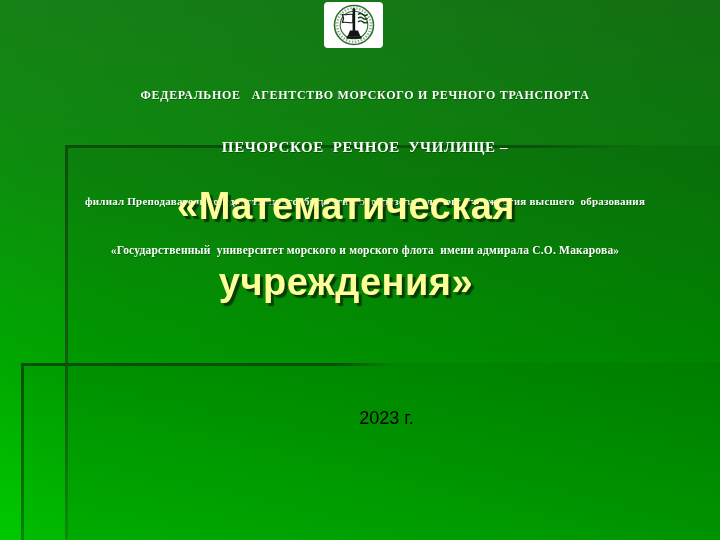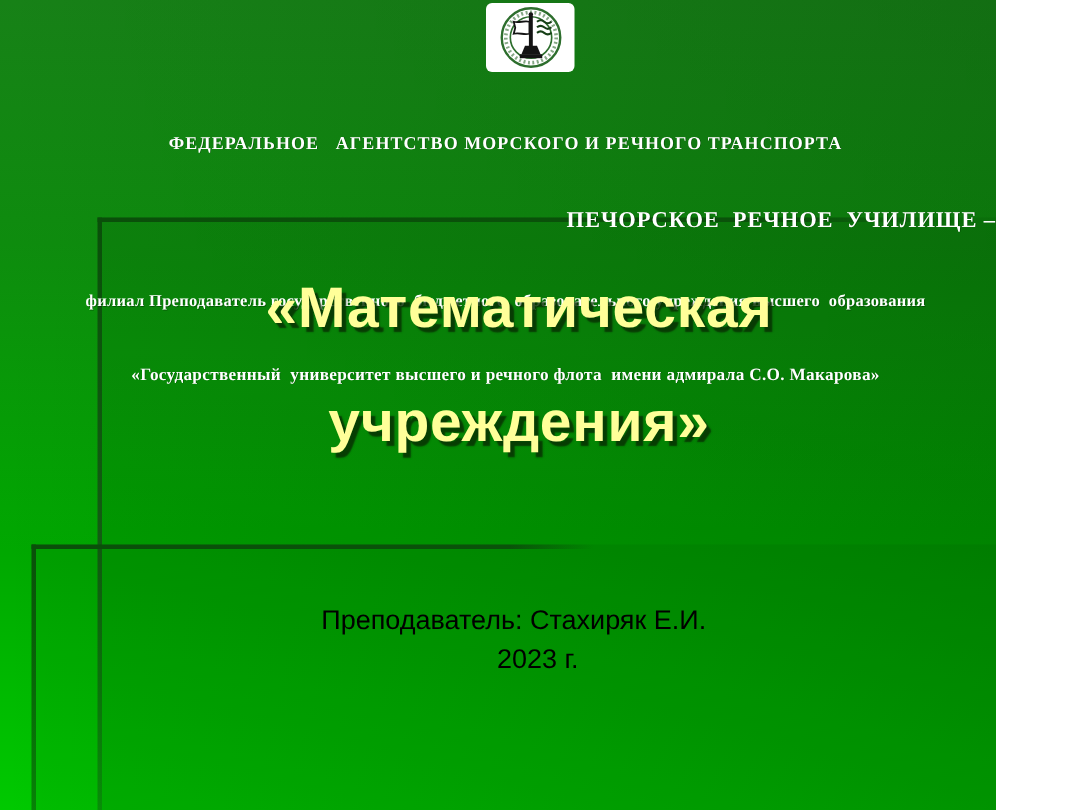--- a/index.html
+++ b/index.html
@@ -3,21 +3,21 @@
 <meta charset="utf-8">
 <style>
   html, body {
     margin: 0; padding: 0;
     width: 720px; height: 540px;
     overflow: hidden;
     font-family: "Liberation Sans", sans-serif;
   }
   .slide {
     position: relative;
-    width: 664px; height: 540px;
+    width: 720px; height: 540px;
     background:
       linear-gradient(to right, rgba(0,0,0,0) 0%, rgba(0,25,0,0.18) 100%),
       linear-gradient(to bottom, #178117 0%, #0e8c0e 30%, #00a800 68%, #00c900 100%);
     overflow: hidden;
   }
 
   
   .panel-a {
     position: absolute; left: 68px; top: 145px; right: 0; bottom: 0;
     background: rgba(0,45,0,0.10);
@@ -56,21 +56,21 @@
   .header-text {
     position: absolute; left: 10px; right: 0; top: 52px;
     text-align: center;
     color: #ffffff;
     font-family: "Liberation Serif", serif;
     font-weight: bold;
     white-space: pre-wrap;
     text-shadow: 0.5px 0.5px 0 rgba(0,40,0,0.45);
   }
   .header-line1 { font-size: 12px;   letter-spacing: 0.7px; line-height: 14px; }
-  .header-line2 { font-size: 15px;   letter-spacing: 0.6px; line-height: 17px; margin-top: 1px; text-align: right; }
+  .header-line2 { font-size: 15px;   letter-spacing: 0.6px; line-height: 17px; margin-top: 1px; }
   .header-line3 { font-size: 11px;   letter-spacing: 0.2px; line-height: 14px; margin-top: 2px; }
   .header-line4 { font-size: 11.5px; letter-spacing: 0.2px; line-height: 13px; }
 
   
   .title-block {
     position: absolute; left: 68px; top: 168px; width: 556px;
     text-align: center;
     font-family: "Liberation Sans", sans-serif;
     font-weight: bold;
     font-size: 38px;
@@ -125,26 +125,25 @@
 
       <path d="M22,26.5 L30,26.5 L32.5,32.5 L19.5,32.5 Z" fill="#141414"></path>
       <rect x="18.5" y="32.2" width="15" height="2.6" fill="#141414"></rect>
     </svg>
   </div>
 
   <div class="header-text">
     <div class="header-line1">ФЕДЕРАЛЬНОЕ   АГЕНТСТВО МОРСКОГО И РЕЧНОГО ТРАНСПОРТА</div>
     <div class="header-line2">ПЕЧОРСКОЕ  РЕЧНОЕ  УЧИЛИЩЕ –</div>
     <div class="header-line3">филиал Преподаватель государственного  бюджетного  образовательного учреждения высшего  образования</div>
-    <div class="header-line4">«Государственный  университет высшего и речного флота  имени адмирала С.О. Макарова»</div>
+    <div class="header-line4">«Государственный  университет морского и морского флота  имени адмирала С.О. Макарова»</div>
   </div>
 
   <div class="title-block">
     <div>«Математическая</div>
     <div>учреждения»</div>
   </div>
 
   <div class="subtitle-block">
-    <div class="subtitle-line1">Преподаватель: Стахиряк Е.И.</div>
     <div class="subtitle-line2">2023 г.</div>
   </div>
 
 </div>
 
 </body></html>

